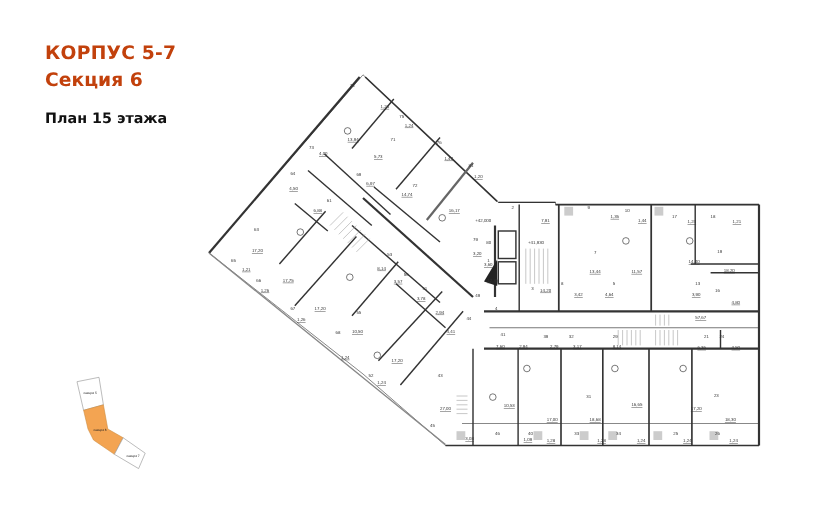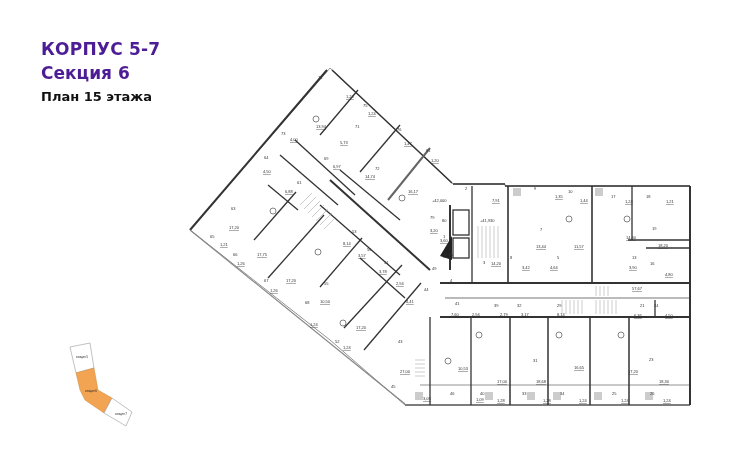--- a/index.html
+++ b/index.html
@@ -1,20 +1,20 @@
 <!DOCTYPE html>
 <html><head>
 <meta charset="utf-8">
 <style>
   html, body { margin:0; padding:0; background:#ffffff; }
   body { width:740px; height:472px; position:relative; overflow:hidden; font-family:"Liberation Sans", sans-serif; }
-  .title { position:absolute; left:41px; font-weight:bold; color:#4c1d95; font-family:"DejaVu Sans", sans-serif; }
+  .title { position:absolute; left:41px; font-weight:bold; color:#c2410c; font-family:"DejaVu Sans", sans-serif; }
   .t1 { top:39px; font-size:17px; letter-spacing:0.2px; }
   .t2 { top:63px; font-size:17px; }
-  .t3 { top:89px; font-size:13px; color:#111; font-weight:bold; }
+  .t3 { top:101px; font-size:13px; color:#111; font-weight:bold; }
   #plan { position:absolute; left:0; top:0; width:740px; height:472px; }
   #minimap { position:absolute; left:60px; top:340px; width:90px; height:90px; }
   .lbl { font-family:"Liberation Sans", sans-serif; font-size:4px; fill:#333; }
   .area { font-family:"Liberation Sans", sans-serif; font-size:4px; fill:#333; text-decoration:underline; }
 </style>
 </head>
 <body>
 
 <div class="title t1">КОРПУС 5-7</div>
 <div class="title t2">Секция 6</div>

